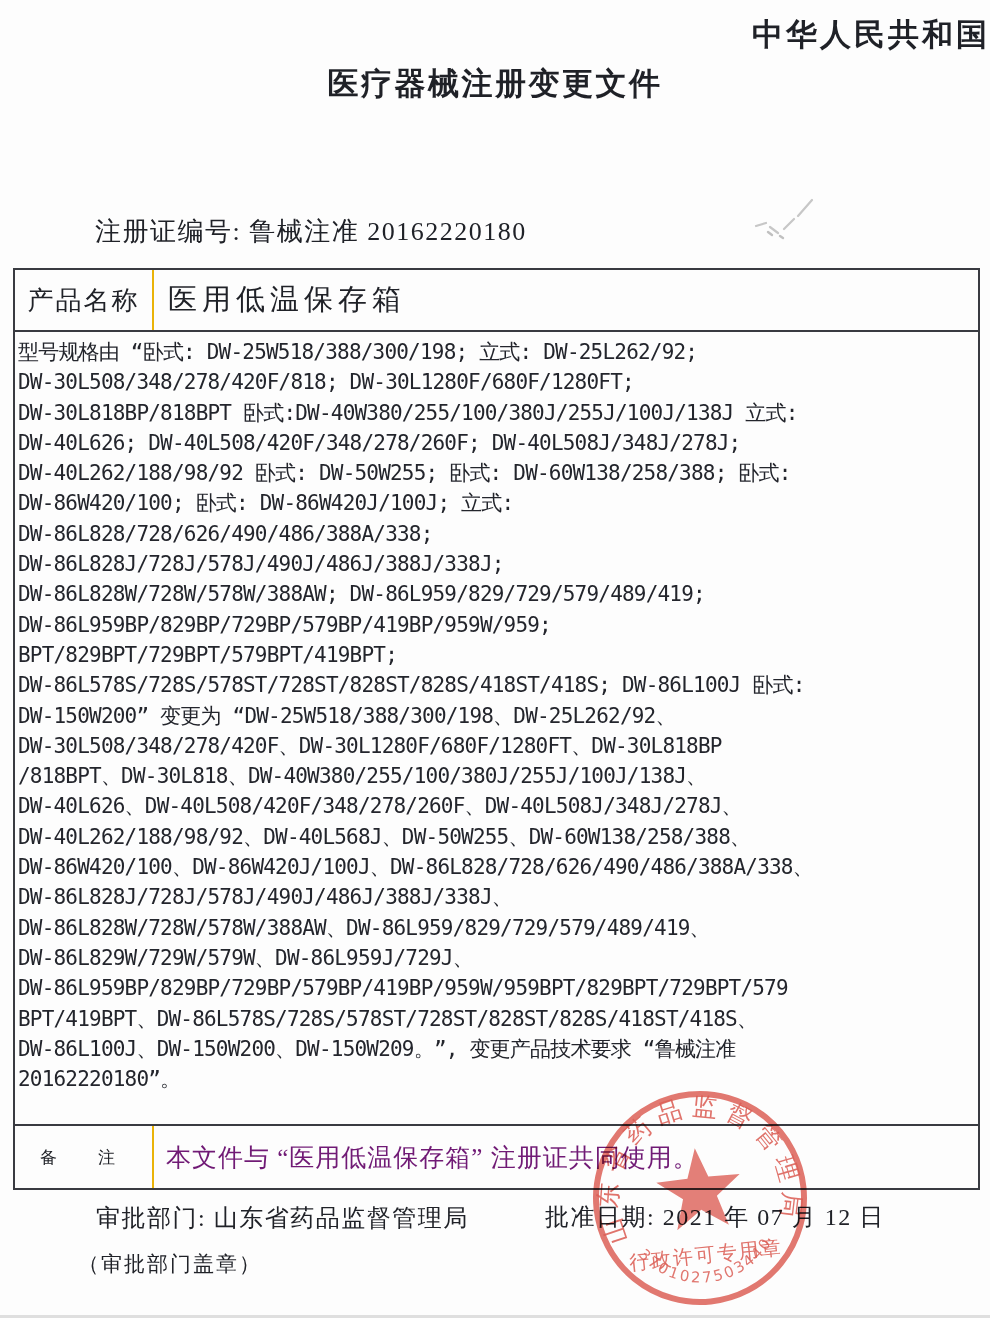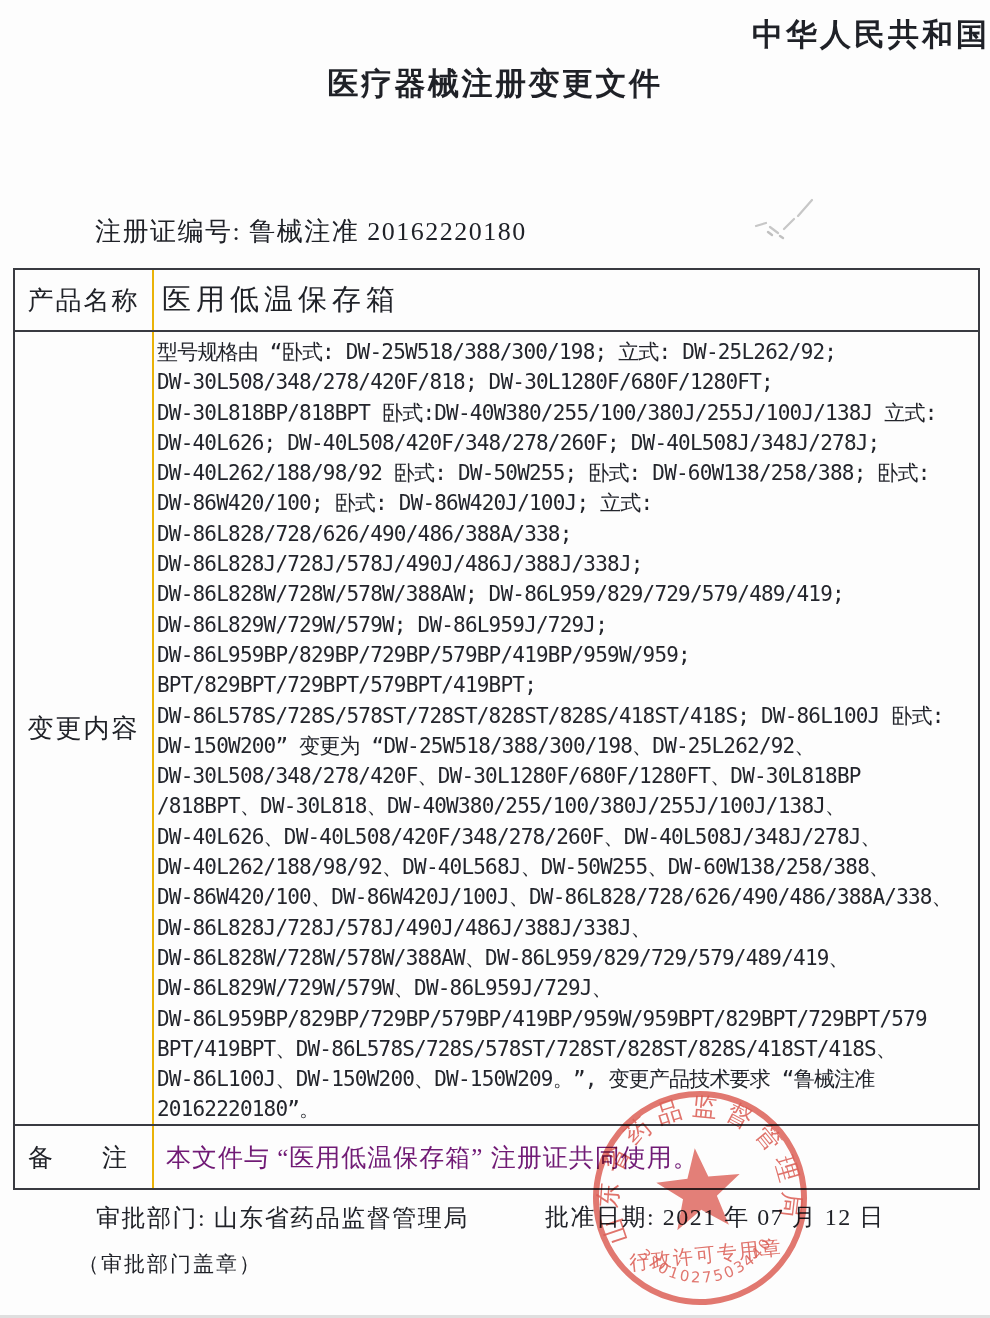--- a/index.html
+++ b/index.html
@@ -36,33 +36,33 @@
   .cell-label{
     width:139px;flex:0 0 139px;
     border-right:2px solid #eab308;
     display:flex;align-items:center;justify-content:center;
     font-size:26px;letter-spacing:2px;color:#202228;
     box-sizing:border-box;
   }
   .cell-value{flex:1;overflow:hidden;box-sizing:border-box;}
   .row-product{height:60px;}
   .row-product .cell-value{
-    display:flex;align-items:center;padding-left:0;
-    font-size:29px;letter-spacing:5px;color:#202228;margin-left:8px;
+    display:flex;align-items:center;padding-left:14px;
+    font-size:29px;letter-spacing:5px;color:#202228;
   }
   .row-change{height:794px;}
   .row-change .cell-value{padding:5px 2px 0 3px;}
   .content-line{
     white-space:nowrap;overflow:hidden;
     font-family:"DejaVu Sans Mono","Liberation Mono",monospace;
     font-size:21px;line-height:30.3px;letter-spacing:-0.8px;
     color:#23252c;
   }
   .row-remark{height:64px;}
-  .row-remark .cell-label{letter-spacing:12px;font-size:25px;}
+  .row-remark .cell-label{letter-spacing:12px;font-size:17px;}
   .row-remark .cell-value{
     display:flex;align-items:center;padding-left:12px;
     font-size:25px;letter-spacing:1px;color:#701a75;
   }
   .footer-dept{position:absolute;left:96px;top:1202px;font-size:24px;letter-spacing:1.5px;color:#202228;}
   .footer-date{position:absolute;left:545px;top:1201px;font-size:24px;letter-spacing:1.5px;color:#202228;}
   .footer-sealnote{position:absolute;left:78px;top:1250px;font-size:21px;letter-spacing:2px;color:#202228;}
   .seal{
     position:absolute;left:576px;top:1078px;width:248px;height:240px;
     transform:rotate(-6deg);
@@ -88,32 +88,30 @@
     <path d="M28 36 l10 -3 m4 4 l8 6 m6 -4 l10 -10 m4 -3 l14 -16" stroke="#9b9b9b" stroke-width="2.2" fill="none" stroke-linecap="round"></path>
     <path d="M40 42 l4 3 m8 1 l3 2" stroke="#8f8f8f" stroke-width="2.4" fill="none" stroke-linecap="round"></path>
   </svg>
 
   <div class="doc-table">
     <div class="trow row-product">
       <div class="cell-label">产品名称</div>
       <div class="cell-value">医用低温保存箱</div>
     </div>
     <div class="trow row-change">
-      <div class="cell-label">变更内容</div>
       <div class="cell-value">
           <div class="content-line">型号规格由 “卧式: DW-25W518/388/300/198; 立式: DW-25L262/92;</div>
           <div class="content-line">DW-30L508/348/278/420F/818; DW-30L1280F/680F/1280FT;</div>
           <div class="content-line">DW-30L818BP/818BPT 卧式:DW-40W380/255/100/380J/255J/100J/138J 立式:</div>
           <div class="content-line">DW-40L626; DW-40L508/420F/348/278/260F; DW-40L508J/348J/278J;</div>
           <div class="content-line">DW-40L262/188/98/92 卧式: DW-50W255; 卧式: DW-60W138/258/388; 卧式:</div>
           <div class="content-line">DW-86W420/100; 卧式:  DW-86W420J/100J; 立式:</div>
           <div class="content-line">DW-86L828/728/626/490/486/388A/338;</div>
           <div class="content-line">DW-86L828J/728J/578J/490J/486J/388J/338J;</div>
           <div class="content-line">DW-86L828W/728W/578W/388AW; DW-86L959/829/729/579/489/419;</div>
-          <div class="content-line">DW-86L829W/729W/579W; DW-86L959J/729J;</div>
           <div class="content-line">DW-86L959BP/829BP/729BP/579BP/419BP/959W/959;</div>
           <div class="content-line">BPT/829BPT/729BPT/579BPT/419BPT;</div>
           <div class="content-line">DW-86L578S/728S/578ST/728ST/828ST/828S/418ST/418S; DW-86L100J 卧式:</div>
           <div class="content-line">DW-150W200” 变更为 “DW-25W518/388/300/198、DW-25L262/92、</div>
           <div class="content-line">DW-30L508/348/278/420F、DW-30L1280F/680F/1280FT、DW-30L818BP</div>
           <div class="content-line">/818BPT、DW-30L818、DW-40W380/255/100/380J/255J/100J/138J、</div>
           <div class="content-line">DW-40L626、DW-40L508/420F/348/278/260F、DW-40L508J/348J/278J、</div>
           <div class="content-line">DW-40L262/188/98/92、DW-40L568J、DW-50W255、DW-60W138/258/388、</div>
           <div class="content-line">DW-86W420/100、DW-86W420J/100J、DW-86L828/728/626/490/486/388A/338、</div>
           <div class="content-line">DW-86L828J/728J/578J/490J/486J/388J/338J、</div>

